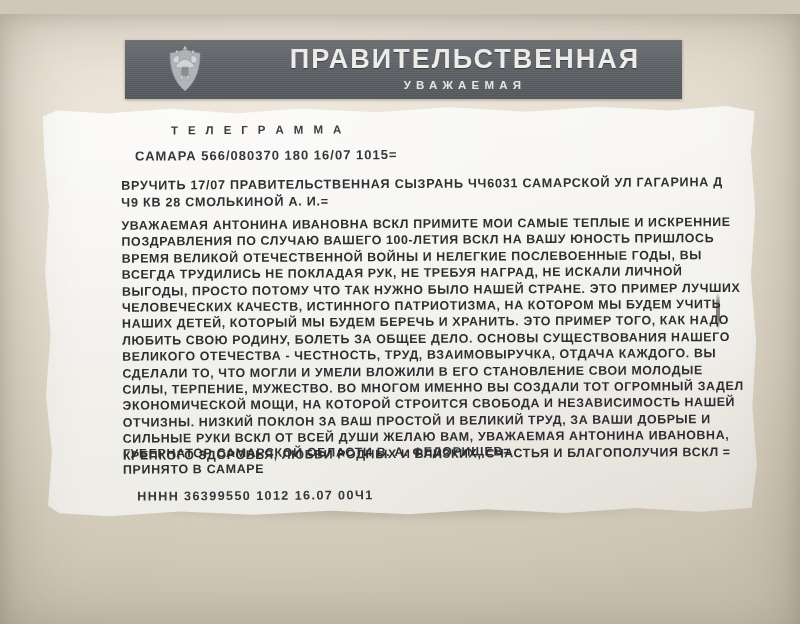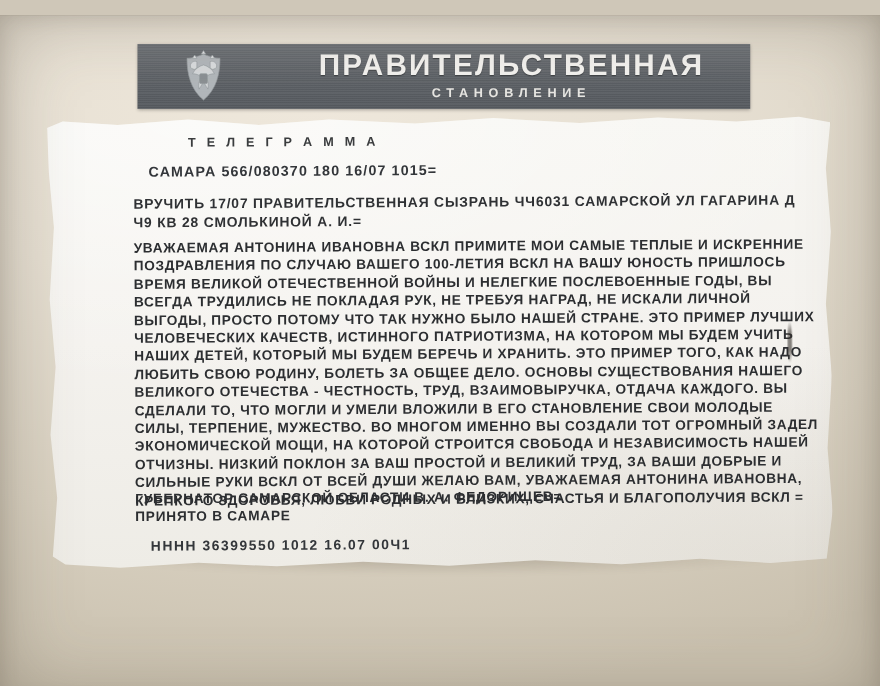--- a/index.html
+++ b/index.html
@@ -230,21 +230,21 @@
           <path d="M16 8 l2 -3 l2 3 z M32 8 l2 -3 l2 3 z M24 4 l2 -3 l2 3 z" fill="#eef0f1"></path>
 
           <path d="M26 14 c-4 1 -8 4 -10 8 c3 0 6 1 8 3 c-2 3 -3 7 -2 11 c2 -3 3 -5 4 -7 c1 2 2 4 4 7 c1 -4 0 -8 -2 -11 c2 -2 5 -3 8 -3 c-2 -4 -6 -7 -10 -8 z" fill="#dfe2e4"></path>
 
           <rect x="22.5" y="22" width="7" height="9" rx="1.2" fill="#8f9498"></rect>
         </g>
       </svg>
     </span>
     <div class="header-text">
       <div class="header-title">ПРАВИТЕЛЬСТВЕННАЯ</div>
-      <div class="header-sub">СТАНОВЛЕНИЕ</div>
+      <div class="header-sub">УВАЖАЕМАЯ</div>
     </div>
   </div>
 
   <div class="floor-shadow"></div>
 
   <div class="slip">
     <div class="slip-inner">
 
       <div class="tg-text line-word">Т Е Л Е Г Р А М М А</div>
 

